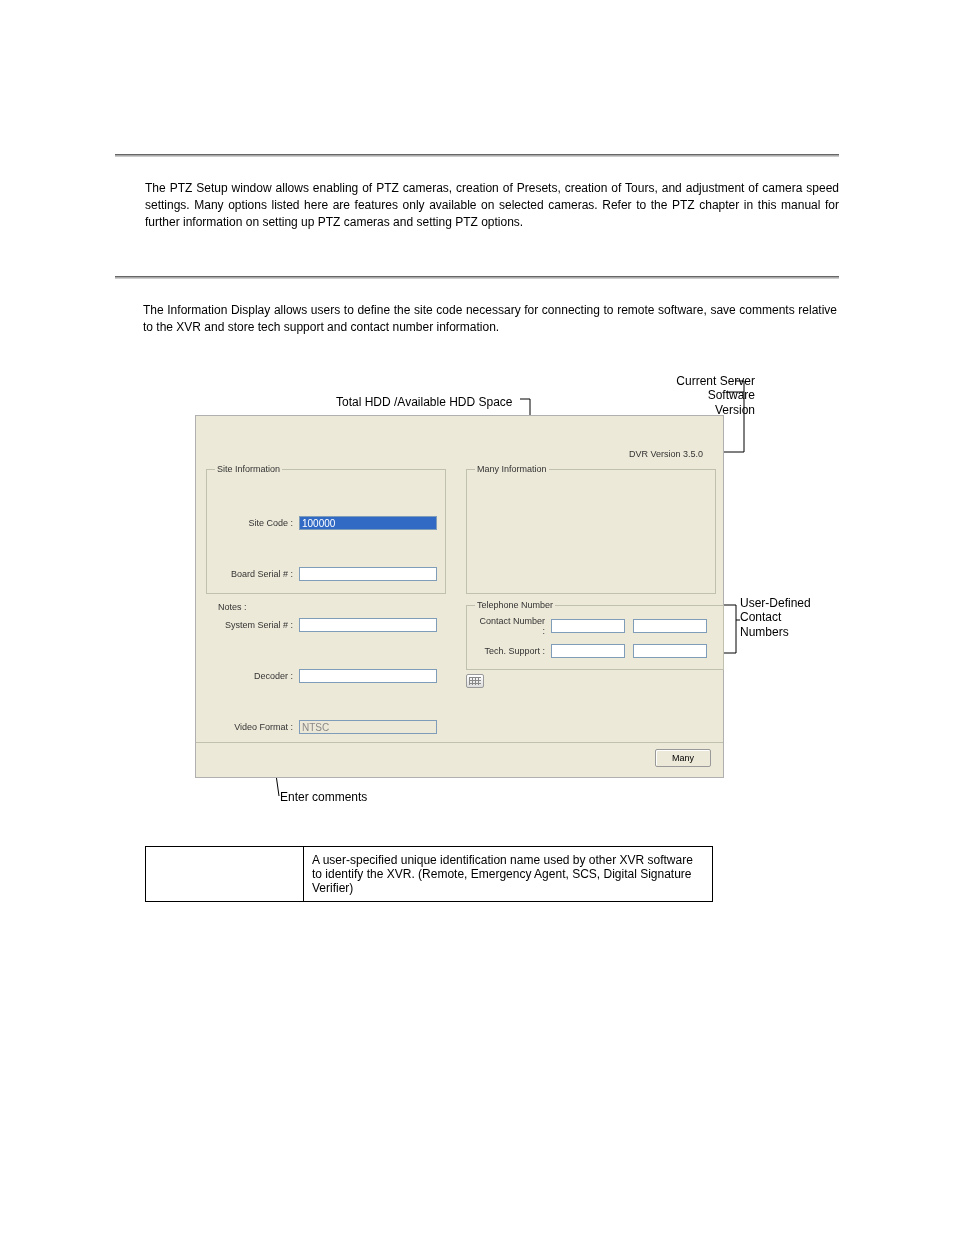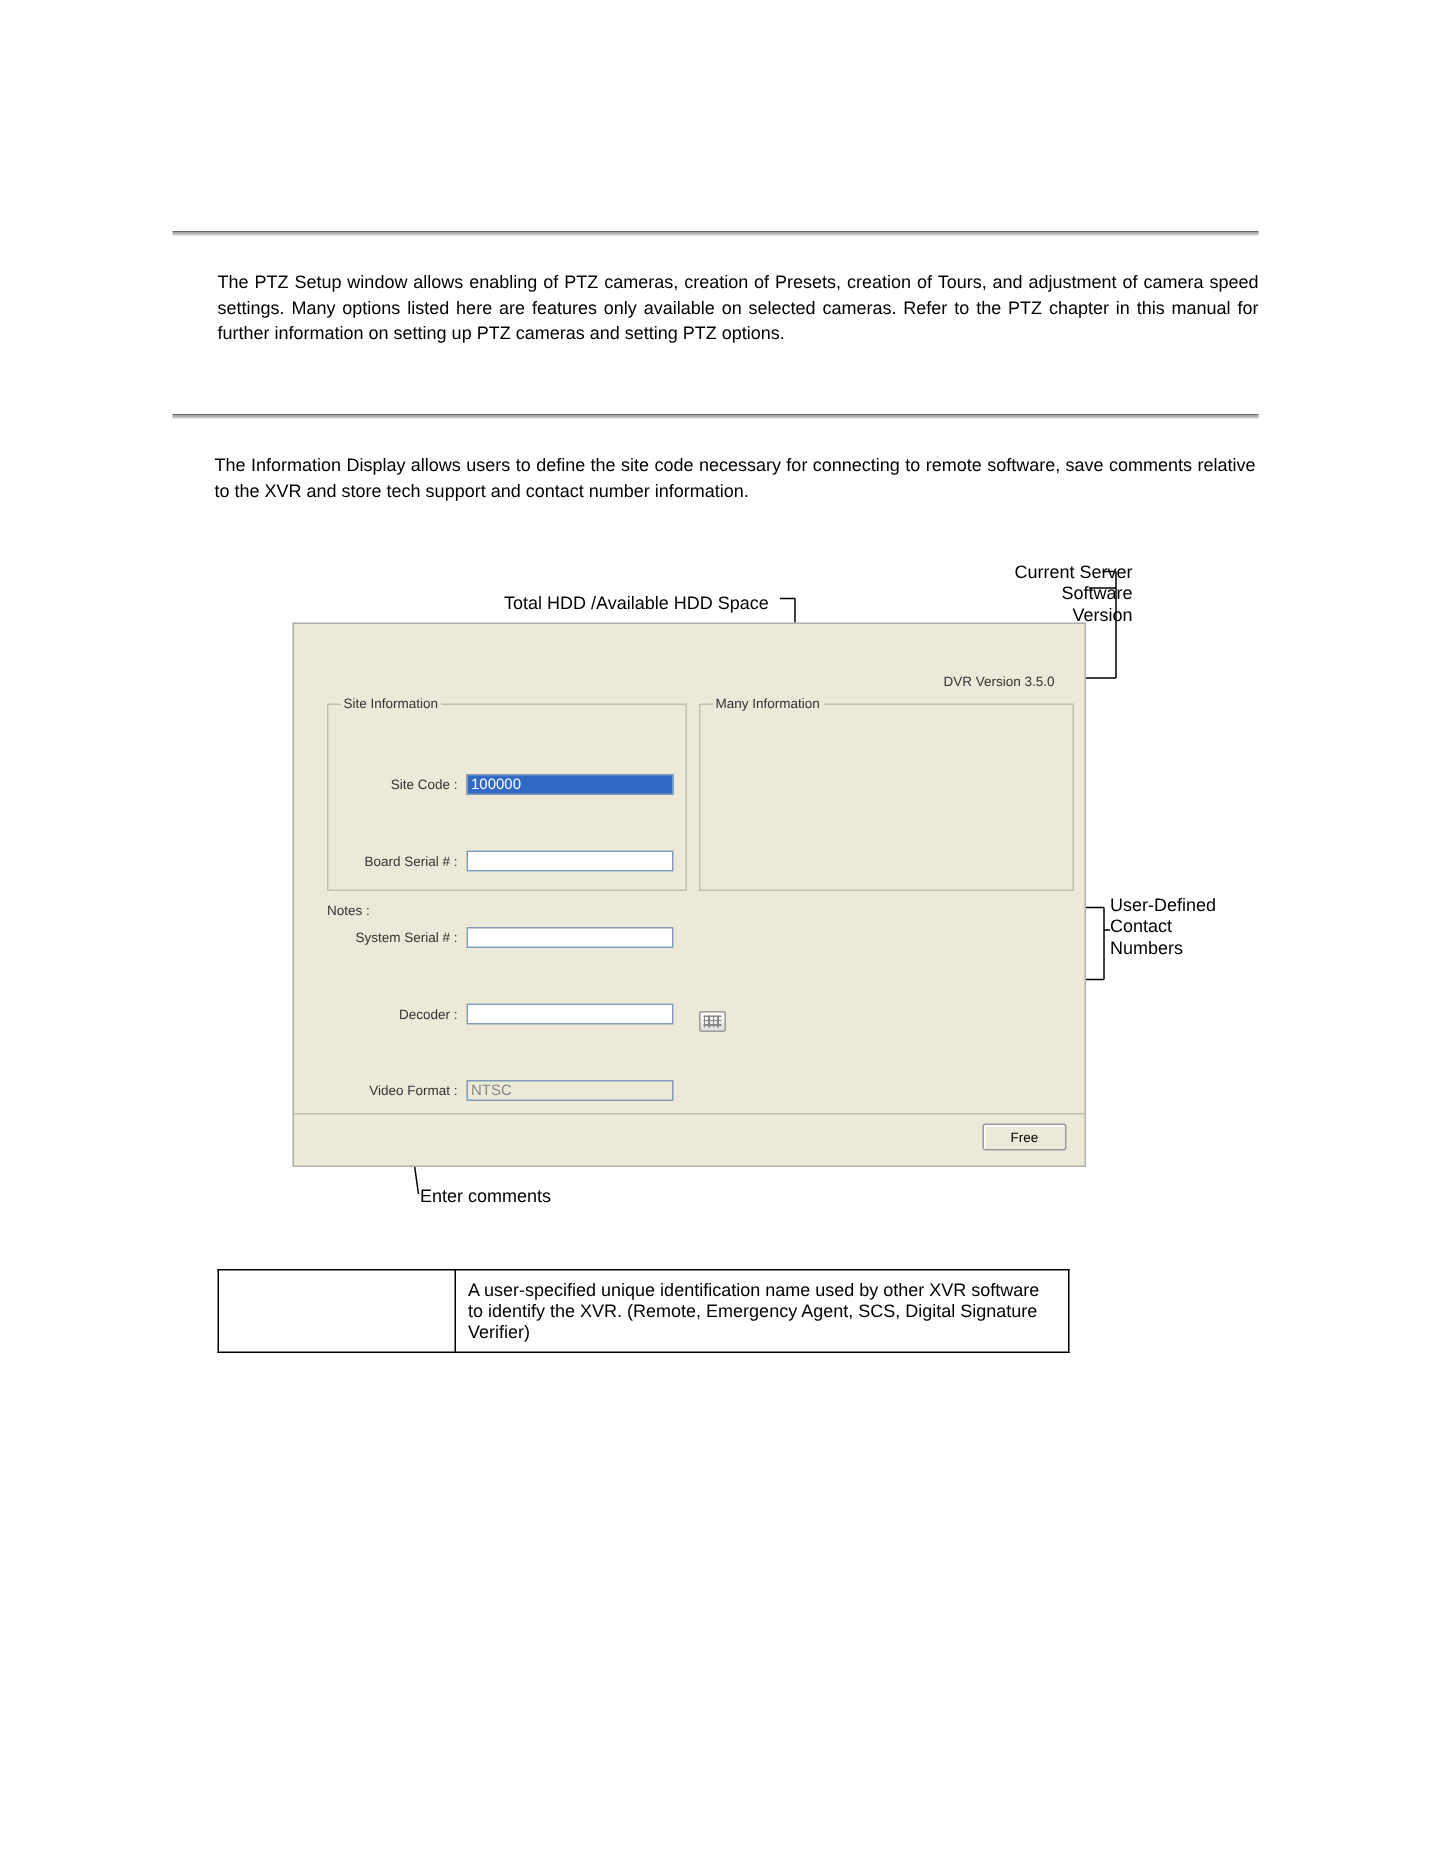--- a/index.html
+++ b/index.html
@@ -71,21 +71,21 @@
   fieldset {
     position: absolute;
     border: 1px solid #c0c0b0;
     padding: 6px 8px 8px 8px;
   }
   fieldset legend {
     font-size: 9px;
     color: #333;
     padding: 0 2px;
   }
-  .fs-site { top: 48px; left: 22px; width: 232px; height: 130px; }
+  .fs-site { top: 48px; left: 10px; width: 232px; height: 130px; }
   .fs-drive { top: 48px; left: 270px; width: 250px; height: 130px; }
   .fs-tel { top: 184px; left: 270px; width: 250px; height: 70px; }
 
   .row { display: flex; align-items: center; margin-bottom: 4px; height: 16px; margin-top: 35px; }
   .row label { width: 78px; text-align: right; margin-right: 6px; font-size: 9px; color: #333; }
   .row input[type="text"] {
     height: 14px;
     border: 1px solid #7f9db9;
     background: #fff;
     font-size: 10px;
@@ -233,25 +233,38 @@
     </div>
   </fieldset>
 
   <fieldset class="fs-drive">
     <legend>Many Information</legend>
   </fieldset>
 
   <div class="notes-label">Notes :</div>
   <div class="notes-area"></div>
 
+  <fieldset class="fs-tel">
+    <legend>Telephone Number</legend>
+    <div class="tel-row">
+      <label>Contact Number :</label>
+      <input type="text" style="">
+      <input type="text" style="">
+    </div>
+    <div class="tel-row">
+      <label>Tech. Support :</label>
+      <input type="text" style="">
+      <input type="text" style="">
+    </div>
+  </fieldset>
 
   <div class="kbd-icon"></div>
 
   <div class="bottom-sep"></div>
-  <button class="apply-btn">Free</button>
+  <button class="apply-btn">Many</button>
 </div>
 
 <table class="info-table">
   <tbody>
       <tr>
     <td class="label-cell"></td>
     <td>A user-specified unique identification name used by other XVR software to identify the XVR. (Remote, Emergency Agent, SCS, Digital Signature Verifier)</td>
   </tr>
 </tbody>
   </table>

